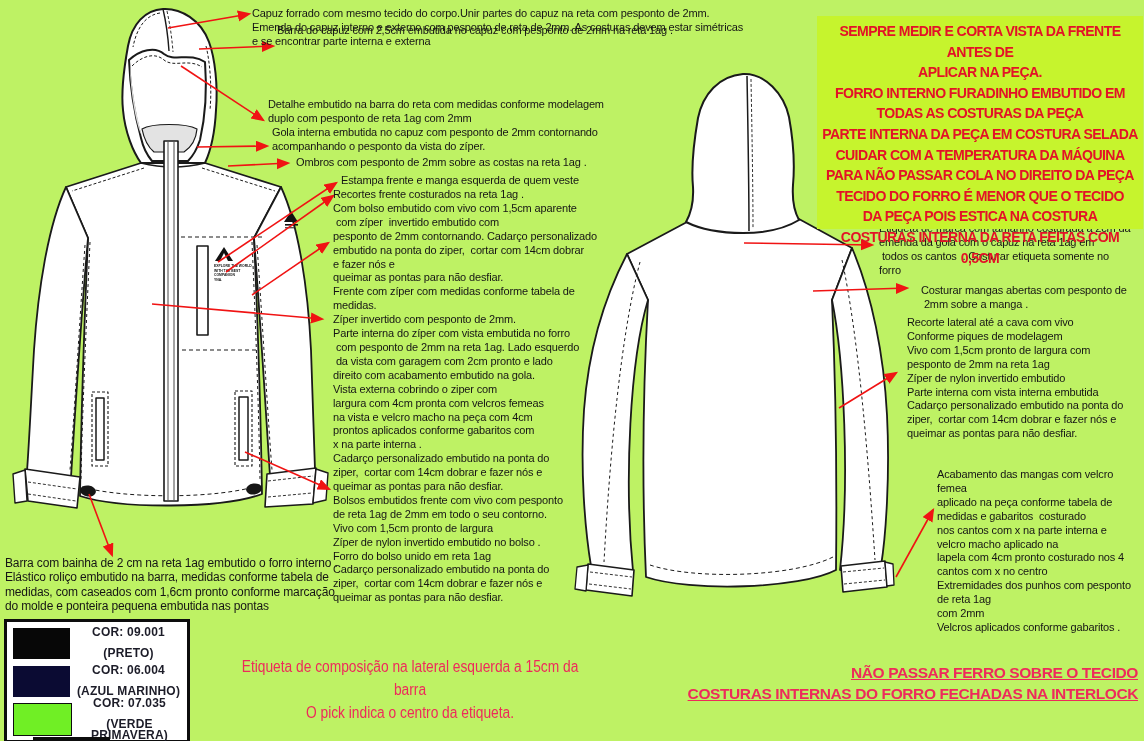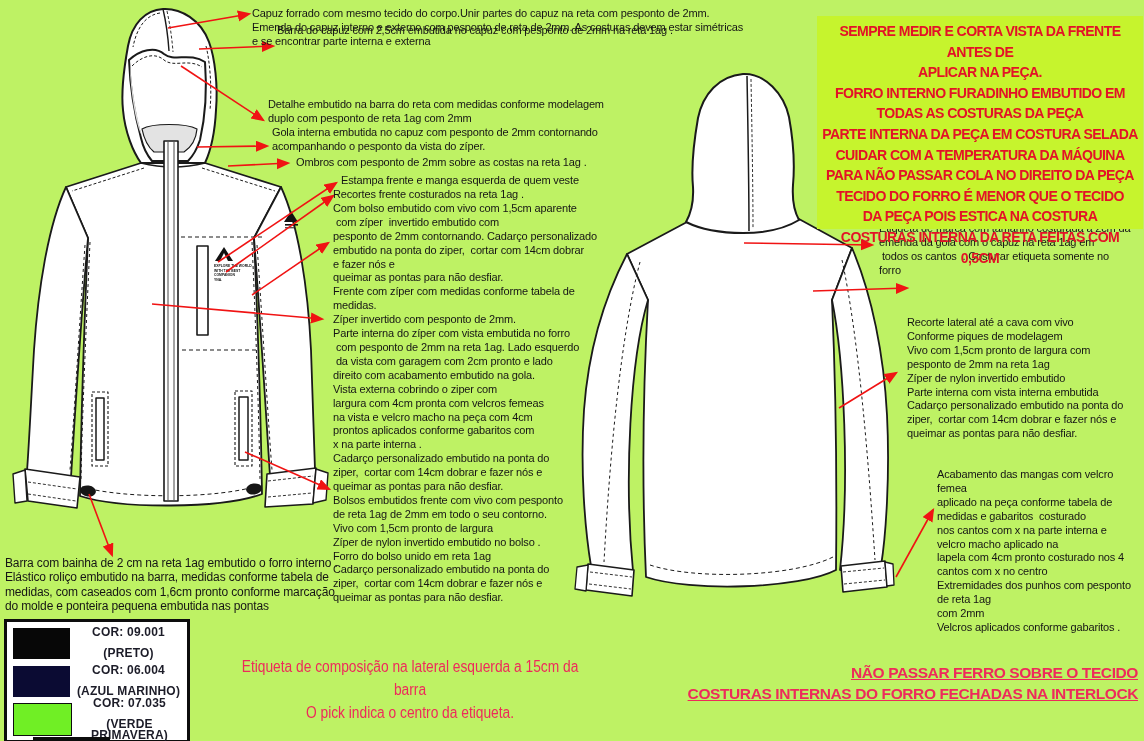--- a/index.html
+++ b/index.html
@@ -206,20 +206,22 @@
 queimar as pontas para não desfiar.</div>
   <div class="note note-lg" style="left:5px;top:556px">Barra com bainha de 2 cm na reta 1ag embutido o forro interno .
 Elástico roliço embutido na barra, medidas conforme tabela de
 medidas, com caseados com 1,6cm pronto conforme marcação
 do molde e ponteira pequena embutida nas pontas</div>
 
   <div class="note" style="left:879px;top:222px">Etiqueta de marca com tamanho costurada a 2cm da
 emenda da gola com o capuz na reta 1ag em
  todos os cantos  . Costurar etiqueta somente no
 forro</div>
+  <div class="note" style="left:921px;top:284px">Costurar mangas abertas com pesponto de
+ 2mm sobre a manga .</div>
   <div class="note" style="left:907px;top:316px">Recorte lateral até a cava com vivo
 Conforme piques de modelagem
 Vivo com 1,5cm pronto de largura com
 pesponto de 2mm na reta 1ag
 Zíper de nylon invertido embutido
 Parte interna com vista interna embutida
 Cadarço personalizado embutido na ponta do
 ziper,  cortar com 14cm dobrar e fazer nós e
 queimar as pontas para não desfiar.</div>
   <div class="note" style="left:937px;top:468px">Acabamento das mangas com velcro

